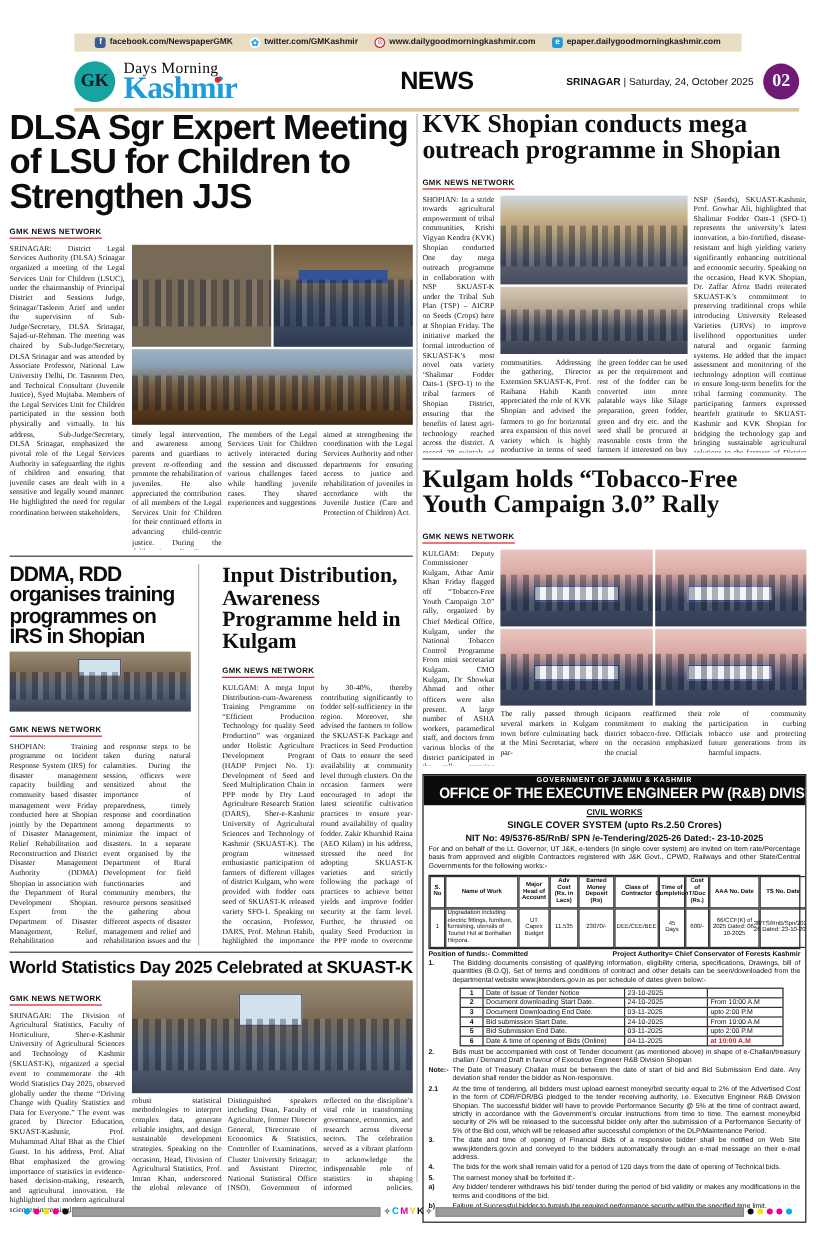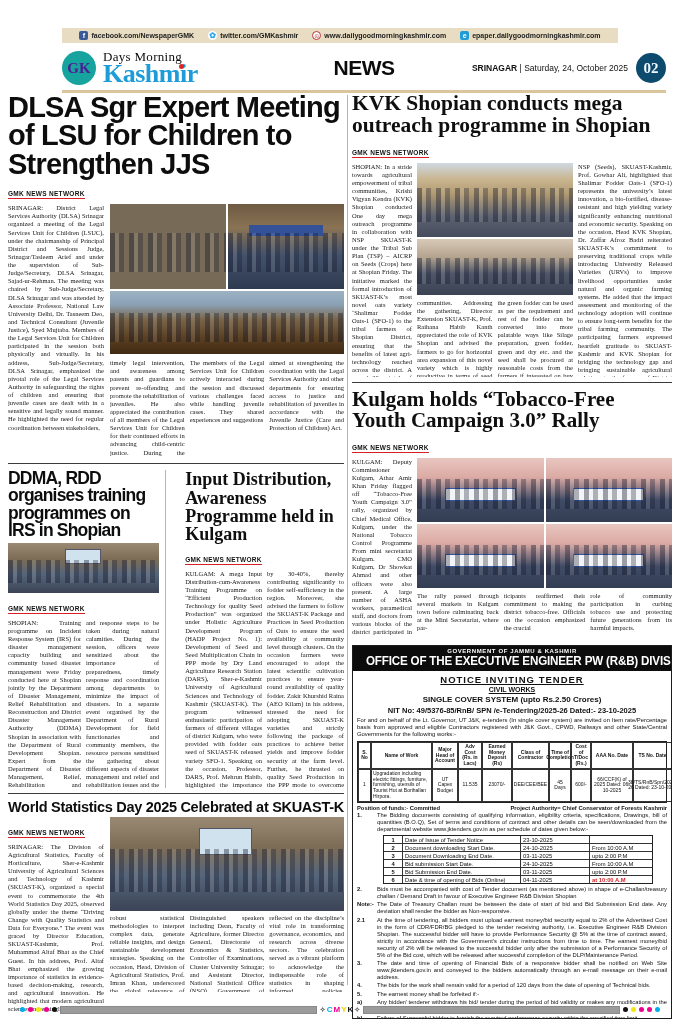--- a/index.html
+++ b/index.html
@@ -12,34 +12,34 @@
   .tb-item{display:flex;align-items:center;gap:3px;}
   .ic{width:9px;height:9px;border-radius:2px;display:inline-flex;align-items:center;justify-content:center;
       color:#fff;font-size:7px;font-weight:800;font-family:"Liberation Sans",sans-serif;}
   .ic-fb{background:#3a5a98;}
   .ic-tw{background:#fff;color:#2aa3ef;border-radius:50%;font-size:8px;}
   .ic-web{background:#fff;border:1px solid #b33;color:#b33;border-radius:50%;width:7px;height:7px;font-size:5px;}
   .ic-ep{background:#1e9cd7;}
   
   .masthead{position:absolute;left:62px;right:14px;top:46px;height:44px;
             border-bottom:3px solid #d9c69c;display:flex;align-items:center;}
-  .logo-circle{width:34px;height:34px;border-radius:50%;background:#17a39e;color:#4c1d95;
+  .logo-circle{width:34px;height:34px;border-radius:50%;background:#17a39e;color:#0f172a;
                display:flex;align-items:center;justify-content:center;
                font-family:"Liberation Serif",serif;font-weight:700;font-size:15px;}
   .mh-title{margin-left:7px;line-height:1;}
   .mh-top{font-family:"Liberation Serif",serif;font-size:13px;color:#0d0d0d;letter-spacing:.3px;}
   .mh-main{font-family:"Liberation Serif",serif;font-weight:800;font-size:26px;color:#1e9cd7;
            letter-spacing:-.5px;line-height:.85;position:relative;display:inline-block;}
   .km-dot{position:absolute;right:14px;top:1px;width:5px;height:5px;border-radius:50%;background:#e0231f;}
   .mh-news{position:absolute;left:0;right:0;text-align:center;
            font-family:"Liberation Sans",sans-serif;font-weight:800;font-size:21px;color:#0b0b0b;letter-spacing:-.5px;}
   .mh-right{margin-left:auto;display:flex;align-items:center;gap:8px;z-index:2;}
   .mh-date{font-family:"Liberation Sans",sans-serif;font-size:8.5px;color:#111;}
   .mh-date b{font-weight:800;}
-  .page-circle{width:30px;height:30px;border-radius:50%;background:#0c4a6e;color:#eef8ff;
+  .page-circle{width:30px;height:30px;border-radius:50%;background:#701a75;color:#eef8ff;
                display:flex;align-items:center;justify-content:center;
                font-family:"Liberation Serif",serif;font-weight:800;font-size:15px;}
   
   .col-left{position:absolute;left:8px;top:93px;width:336px;}
   .col-right{position:absolute;left:352px;top:93px;width:320px;}
   .vdiv{position:absolute;left:346.5px;top:95px;width:1px;height:890px;background:#b9b2a4;}
   .rule{height:0;border-top:1.5px solid #3a3a3a;margin:5px 0 6px;}
   
   .h-sans{font-family:"Liberation Sans",sans-serif;font-weight:800;color:#0d0d0d;
           line-height:.98;letter-spacing:-.8px;}
@@ -298,21 +298,20 @@
         </div>
       </div>
     </div>
 
     <div class="tender">
       <div class="tnd-black">
         <div class="tnd-gov">GOVERNMENT OF JAMMU &amp; KASHMIR</div>
         <div class="tnd-office">OFFICE OF THE EXECUTIVE ENGINEER PW (R&amp;B) DIVISION SHOPIAN</div>
       </div>
       <div class="tnd-inner">
-        <div class="tnd-title">NOTICE INVITING TENDER</div>
         <div class="tnd-sub">CIVIL WORKS</div>
         <div class="tnd-sys">SINGLE COVER SYSTEM (upto Rs.2.50 Crores)</div>
         <div class="tnd-nit">NIT No: 49/5376-85/RnB/ SPN /e-Tendering/2025-26    Dated:- 23-10-2025</div>
         <div class="tnd-intro">For and on behalf of the Lt. Governor, UT J&amp;K, e-tenders (In single cover system) are invited on Item rate/Percentage basis from approved and eligible Contractors registered with J&amp;K Govt., CPWD, Railways and other State/Central Governments for the following works:-</div>
 
         <div class="wtable">
           <div style="display:contents"><div class="wt-cell wt-h">S. No</div><div class="wt-cell wt-h">Name of Work</div><div class="wt-cell wt-h">Major Head of Account</div><div class="wt-cell wt-h">Adv Cost (Rs. in Lacs)</div><div class="wt-cell wt-h">Earned Money Deposit (Rs)</div><div class="wt-cell wt-h">Class of Contractor</div><div class="wt-cell wt-h">Time of Completion</div><div class="wt-cell wt-h">Cost of T/Doc (Rs.)</div><div class="wt-cell wt-h">AAA No. Date</div><div class="wt-cell wt-h">TS No. Date</div></div>
           <div class="wt-cell">1</div>
           <div class="wt-cell" style="text-align:left">Upgradation including electric fittings, furniture, furnishing, utensils of Tourist Hut at Borihallan Hirpora.</div>
           <div class="wt-cell">UT Capex Budget</div>

